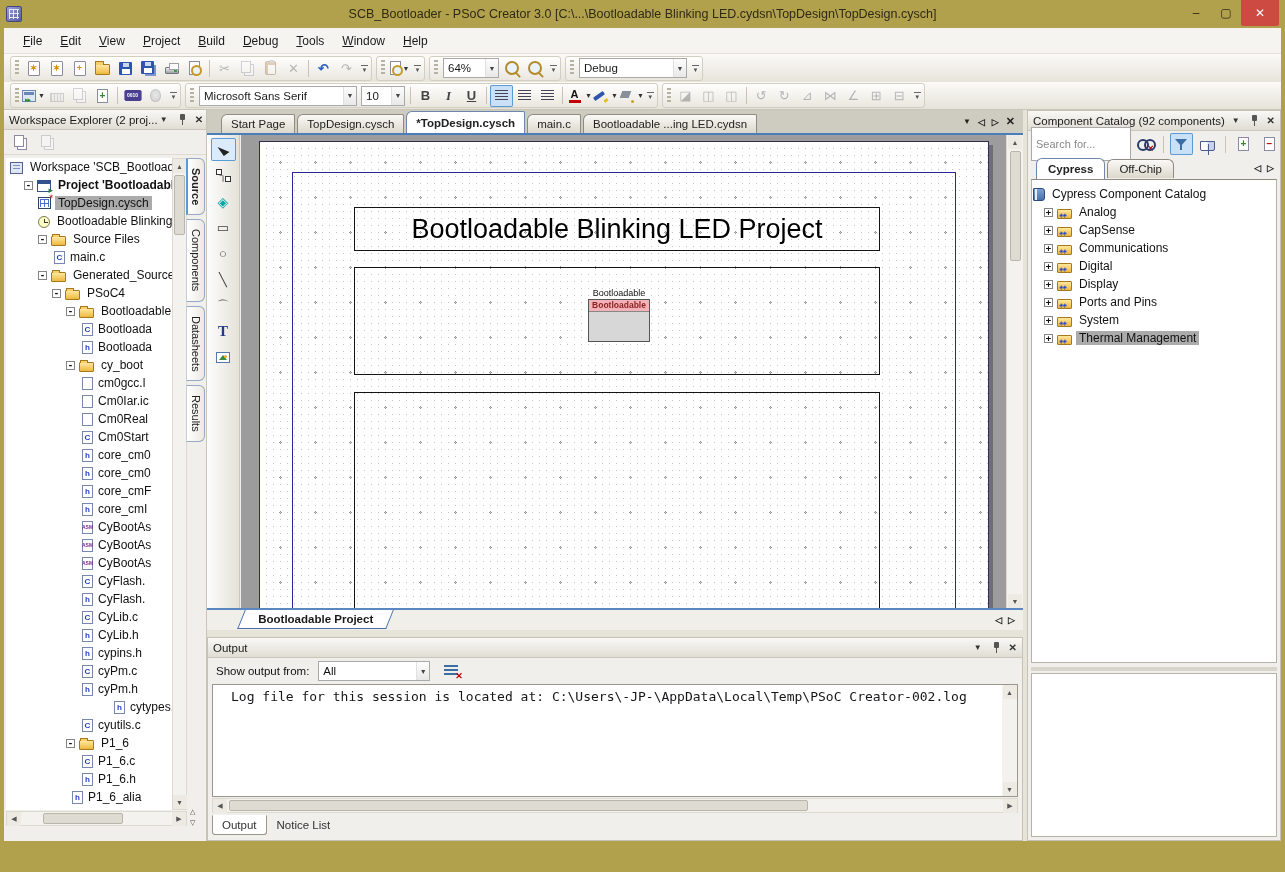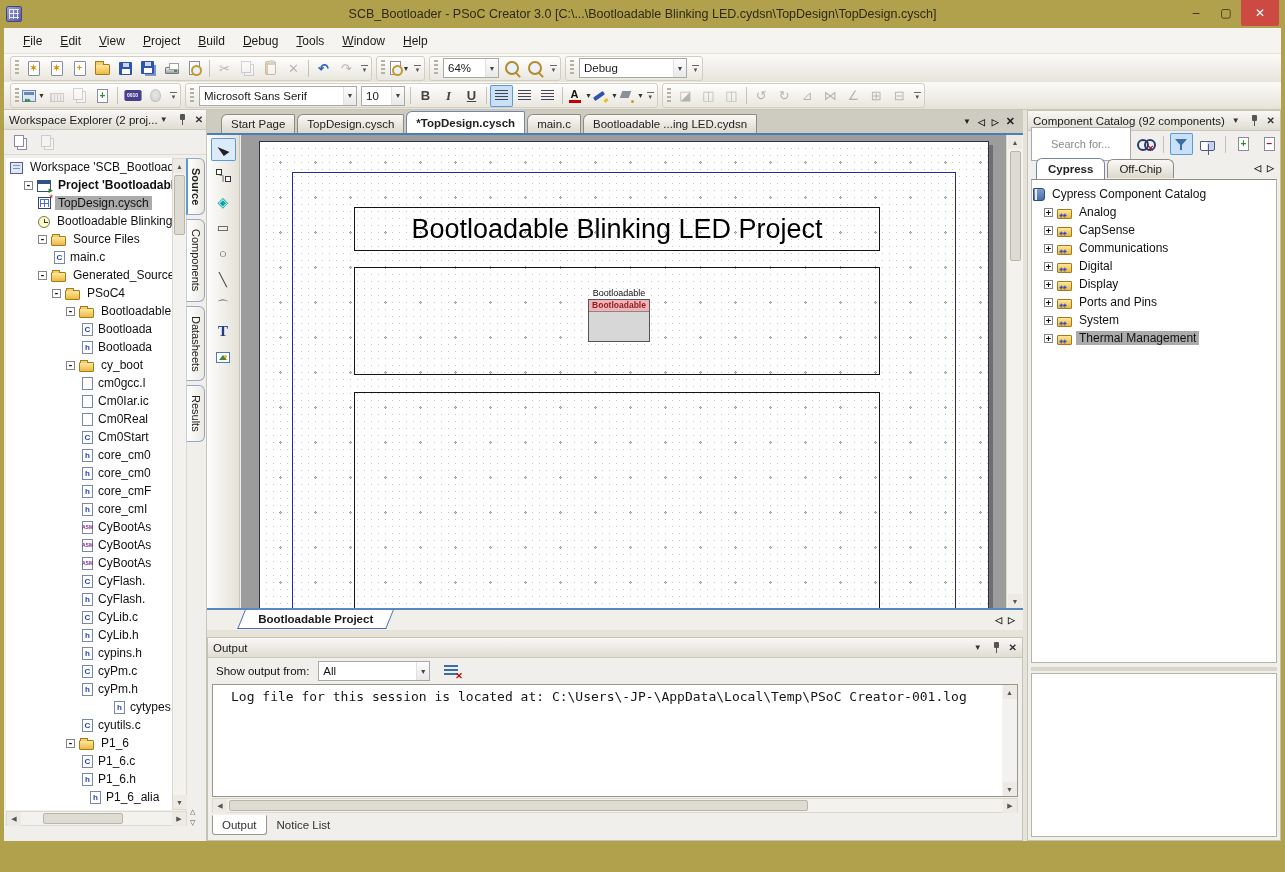--- a/index.html
+++ b/index.html
@@ -175,21 +175,21 @@
   .convsb{position:absolute;right:5px;top:47px;width:15px;height:111px;display:flex;flex-direction:column;justify-content:space-between;align-items:center;background:#f3f2ee;}
   .outhsb{position:absolute;left:4px;right:4px;top:160px;height:15px;background:#f3f2ee;border:1px solid #dcd9cf;display:flex;align-items:center;}
   .outhsb .thumbh{width:72%;margin-left:2px;}
   .outhsb .sba.r{margin-left:auto;}
   .outtabs{position:absolute;left:4px;top:177px;height:22px;display:flex;align-items:flex-start;font-size:11.5px;}
   .otab{height:20px;padding:0 9px;display:flex;align-items:center;color:#333;border:1px solid transparent;}
   .otab.active{background:#fff;border:1px solid #9a968b;border-top-color:#fff;border-radius:0 0 3px 3px;}
   
   .catal{left:1027px;top:110px;width:254px;height:731px;border:1px solid #c5c2b7;}
   .cattools{height:26px;display:flex;align-items:center;padding:0 3px;gap:3px;}
-  .catsearch{width:100px;height:34px;border:1px solid #a9a9a9;background:#fff;font-size:11px;color:#555;padding:0 19px;font-family:"Liberation Sans",sans-serif;}
+  .catsearch{width:100px;height:34px;border:1px solid #a9a9a9;background:#fff;font-size:11px;color:#555;padding:0 4px;font-family:"Liberation Sans",sans-serif;}
   .catsearch::placeholder{color:#8a8a8a;}
   .cattabs{height:22px;display:flex;align-items:center;padding-left:8px;font-size:11.5px;position:relative;}
   .ctab{height:19px;display:flex;align-items:center;padding:0 11px;background:linear-gradient(#faf9f6,#dcd8cc);border:1px solid #8f8b80;border-bottom:none;border-radius:6px 6px 0 0;margin-right:2px;color:#222;}
   .ctab.active{background:#fff;font-weight:bold;height:21px;border-color:#6f87ac;}
   .ctabarr{margin-left:auto;padding-right:6px;display:flex;gap:6px;font-size:9px;font-weight:bold;color:#222;align-self:center;}
   .cattree{position:absolute;left:3px;right:3px;top:68px;height:484px;background:#fff;border:1px solid #b5b2a8;border-top-color:#8f8b80;overflow:hidden;padding-top:5px;}
   .catsplit{position:absolute;left:3px;right:3px;top:556px;height:4px;background:#d8d5ca;}
   .catprev{position:absolute;left:3px;right:3px;top:562px;bottom:3px;background:#fff;border:1px solid #b5b2a8;}
   
   .statusbar{position:absolute;left:4px;top:841px;width:1277px;height:25px;background:#f1f0ec;display:flex;align-items:center;padding:0 10px;font-size:12px;color:#222;}
@@ -569,21 +569,21 @@
           <span class="lbl">P1_6</span>
         </div>
         <div class="trow" style="padding-left: 74px;">
           <span class="fi fi-c"></span>
           <span class="lbl">P1_6.c</span>
         </div>
         <div class="trow" style="padding-left: 74px;">
           <span class="fi fi-h"></span>
           <span class="lbl">P1_6.h</span>
         </div>
-        <div class="trow" style="padding-left: 82px;">
+        <div class="trow" style="padding-left: 64px;">
           <span class="fi fi-h"></span>
           <span class="lbl">P1_6_alia</span>
         </div>
         <div class="trow" style="padding-left: 60px;">
           <span class="lbl">SW1</span>
         </div>
       </div>
     <div class="wsvsb">
       <span class="sba">▲</span>
       <span class="thumbv"></span>
@@ -697,21 +697,21 @@
     <div class="filterrow">
       <span>Show output from:</span>
       <span class="combo" style="width:112px">
         <span class="cv">All</span>
           <span class="ca">▼</span>
       </span>
       <span class="tbtn">
           <span class="mi mi-clr"></span>
         </span>
     </div>
-    <div class="console"><span>Log file for this session is located at: C:\Users\-JP-\AppData\Local\Temp\PSoC Creator-001.log</span></div>
+    <div class="console"><span>Log file for this session is located at: C:\Users\-JP-\AppData\Local\Temp\PSoC Creator-002.log</span></div>
     <div class="convsb">
       <span class="sba">▲</span>
       <span class="sba">▼</span>
     </div>
     <div class="outhsb">
       <span class="sba">◀</span>
       <span class="thumbh"></span>
       <span class="sba r">▶</span>
     </div>
     <div class="outtabs" id="outtabs">

